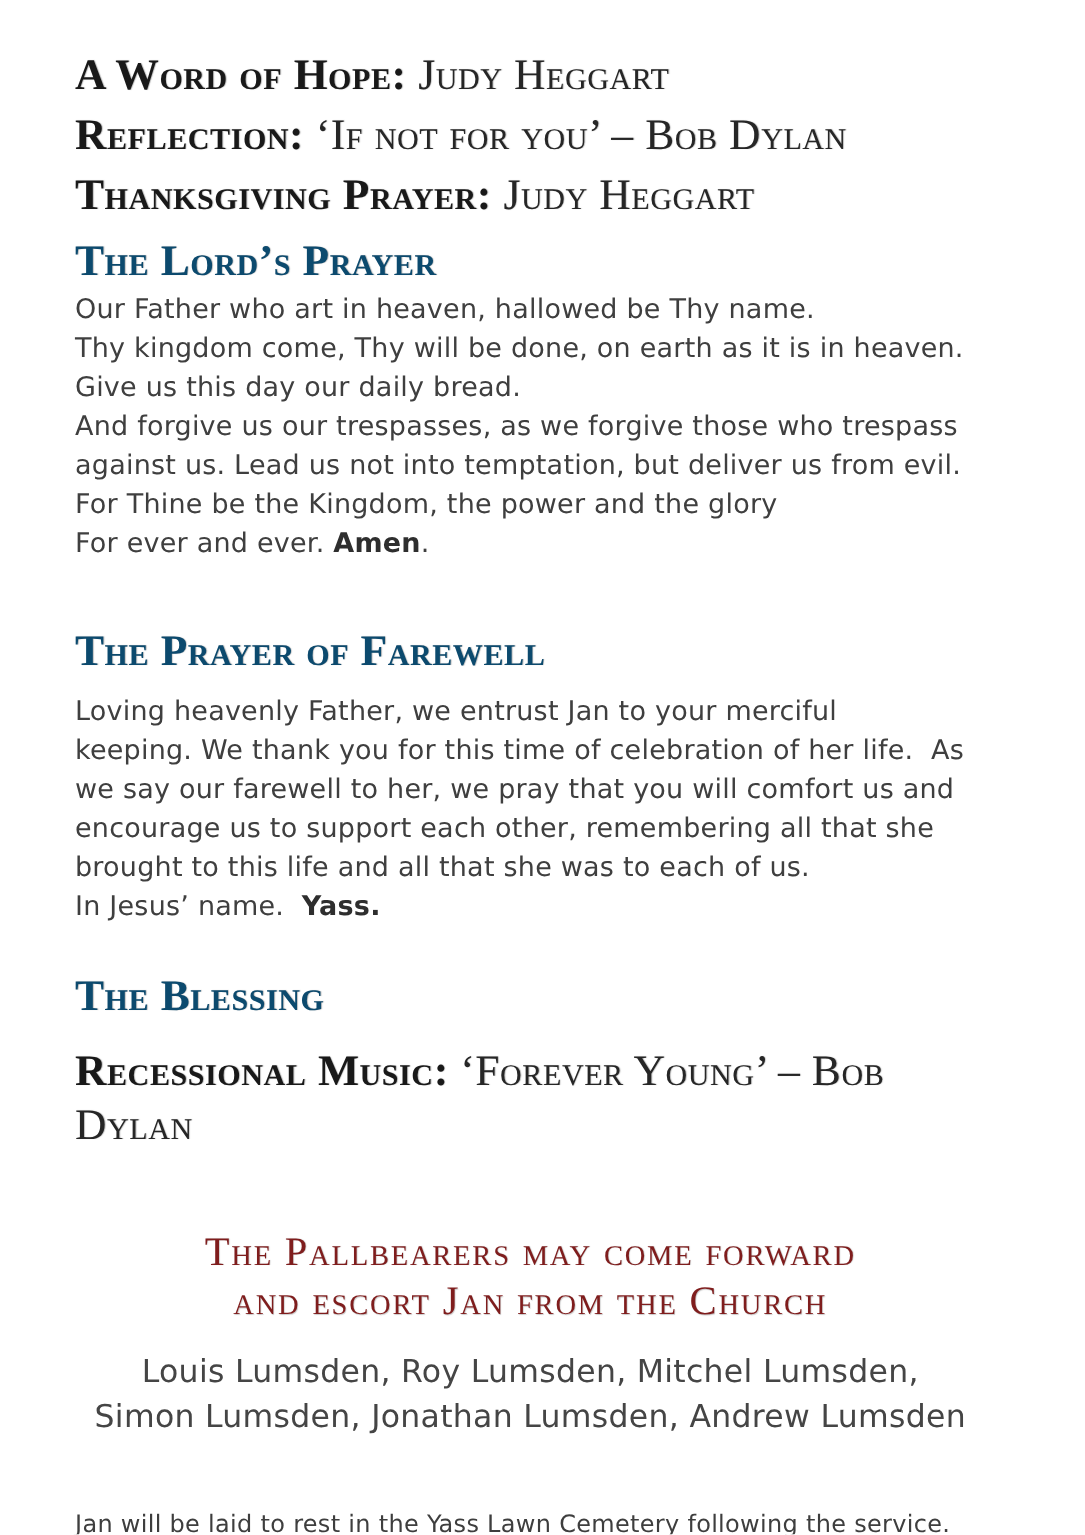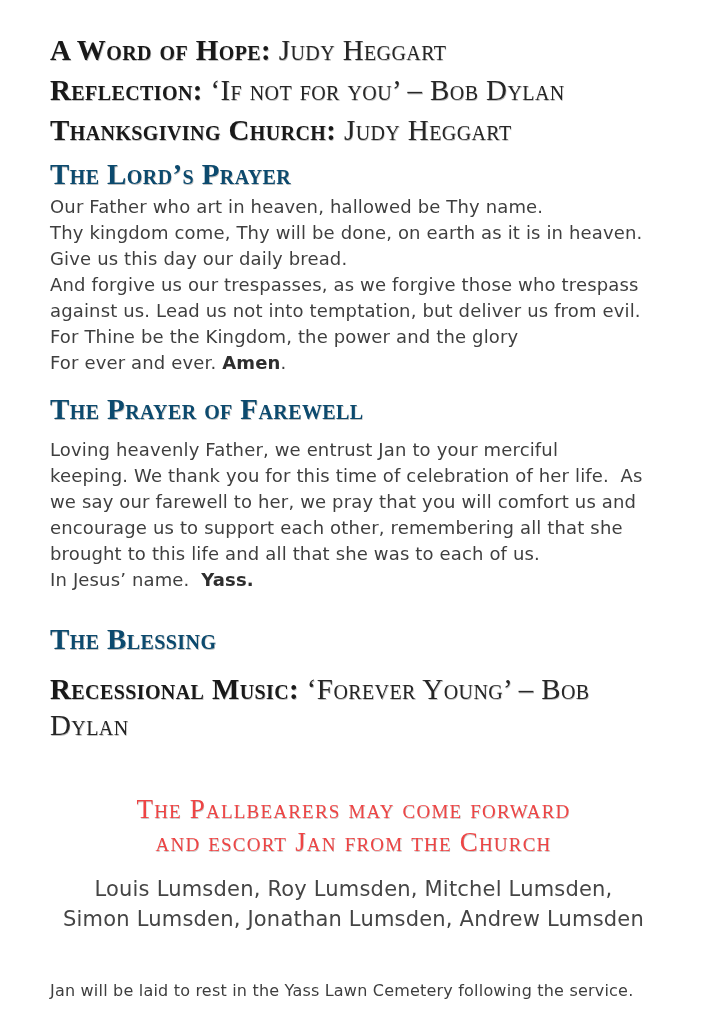--- a/index.html
+++ b/index.html
@@ -41,33 +41,33 @@
     font-size: 18px;
     line-height: 26px;
     color: #3f3f3f;
     letter-spacing: 0.15px;
     white-space: pre-line;
     max-width: 632px;
   }
   .body-text strong { color: #2e2e2e; }
   .mt-lords-heading   { margin-top: 8px; }
   .mt-lords-body      { margin-top: 2px; }
-  .mt-farewell-head   { margin-top: 15px; }
+  .mt-farewell-head   { margin-top: 40px; }
   .mt-farewell-body   { margin-top: 10px; }
   .mt-blessing        { margin-top: 28px; }
   .mt-recessional     { margin-top: 14px; }
   .center-heading {
     margin-top: 50px;
     text-align: center;
     font-family: "Liberation Serif", "DejaVu Serif", serif;
     font-variant: small-caps;
     font-weight: normal;
     font-size: 27px;
     line-height: 33px;
-    color: #ef4444;
+    color: #7f1d1d;
     letter-spacing: 1.2px;
     text-shadow: 0.5px 0.5px 0.6px rgba(120,120,120,0.4);
     white-space: pre-line;
   }
   .names {
     margin-top: 15px;
     text-align: center;
     font-size: 21px;
     line-height: 30px;
     color: #454545;
@@ -92,21 +92,21 @@
     <span class="svc-label">A Word of Hope:</span>
     <span class="svc-value">Judy Heggart</span>
   </div>
 
   <div class="svc-line">
     <span class="svc-label">Reflection:</span>
     <span class="svc-value">‘If not for you’ – Bob Dylan</span>
   </div>
 
   <div class="svc-line">
-    <span class="svc-label">Thanksgiving Church:</span>
+    <span class="svc-label">Thanksgiving Prayer:</span>
     <span class="svc-value">Judy Heggart</span>
   </div>
 
   <h2 class="section-heading mt-lords-heading">The Lord’s Prayer</h2>
   <p class="body-text mt-lords-body"><span>Our Father who art in heaven, hallowed be Thy name.
 Thy kingdom come, Thy will be done, on earth as it is in heaven.
 Give us this day our daily bread.
 And forgive us our trespasses, as we forgive those who trespass
 against us. Lead us not into temptation, but deliver us from evil.
 For Thine be the Kingdom, the power and the glory

